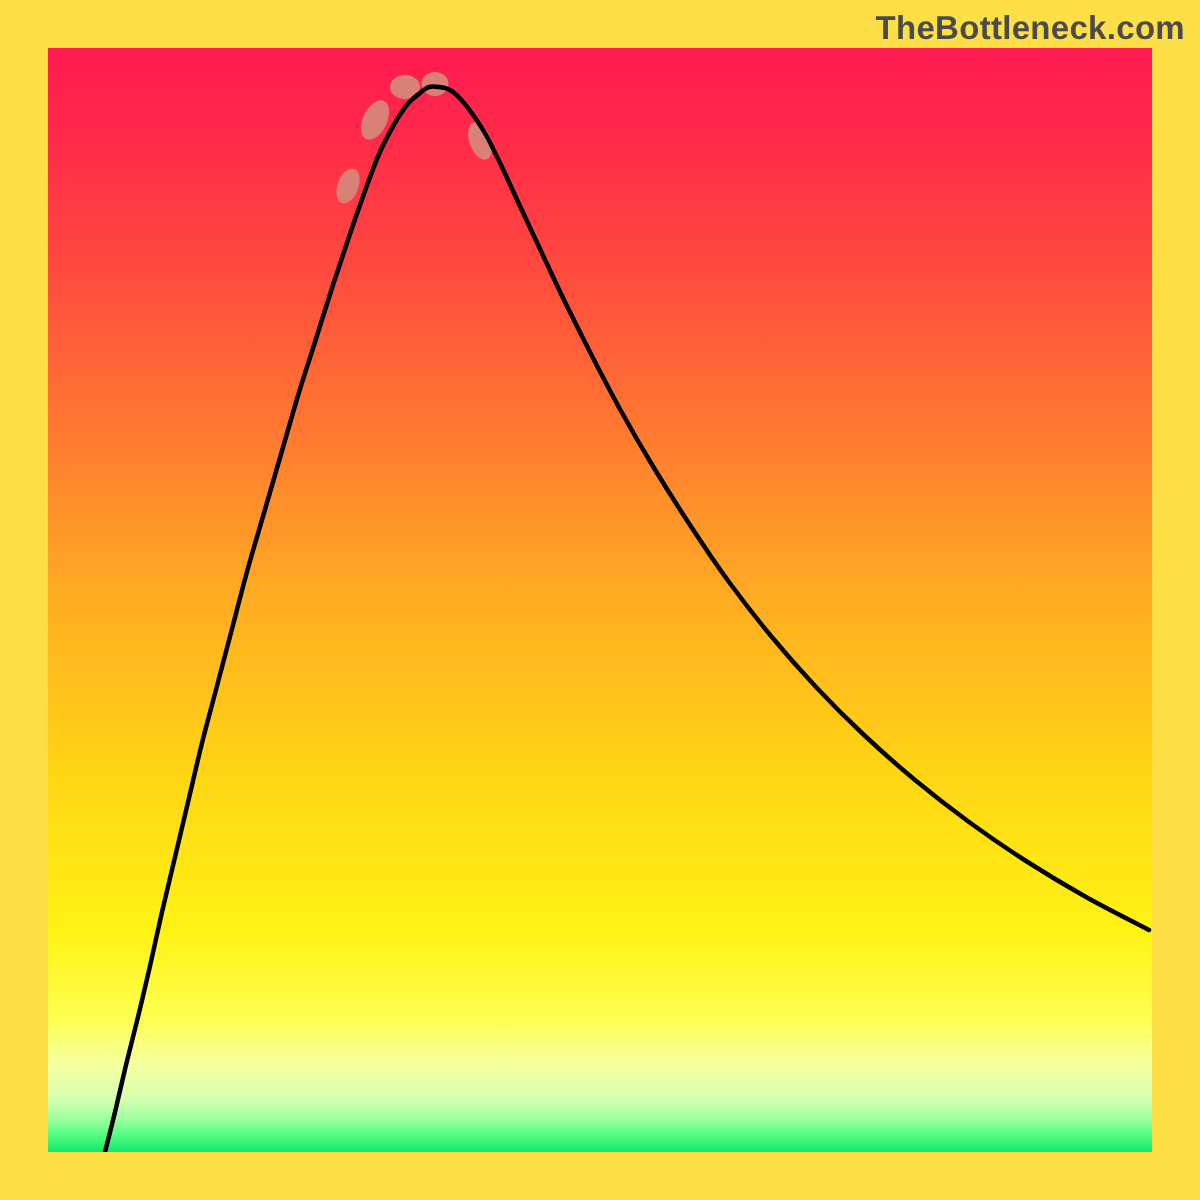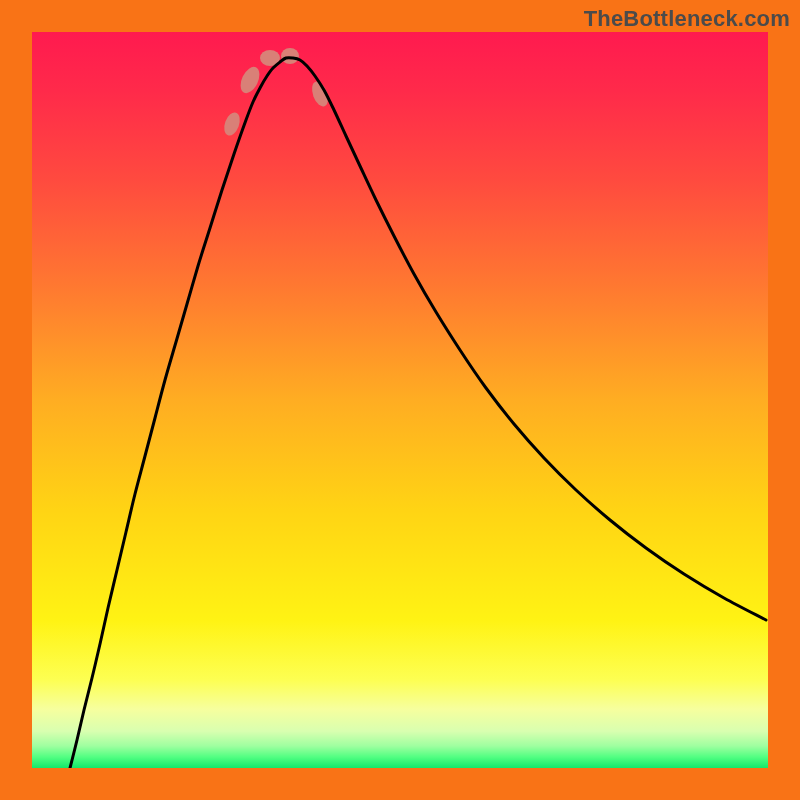--- a/index.html
+++ b/index.html
@@ -8,21 +8,21 @@
     width: 800px;
     height: 800px;
     overflow: hidden;
     background: #000;
     font-family: Arial, Helvetica, sans-serif;
   }
   .frame {
     position: absolute;
     left: 0; top: 0;
     width: 800px; height: 800px;
-    background: #f97316;
+    background: #fde047;
   }
   .plot {
     position: absolute;
     left: 32px;
     top: 32px;
     width: 736px;
     height: 736px;
     overflow: hidden;
   }
   .watermark {

